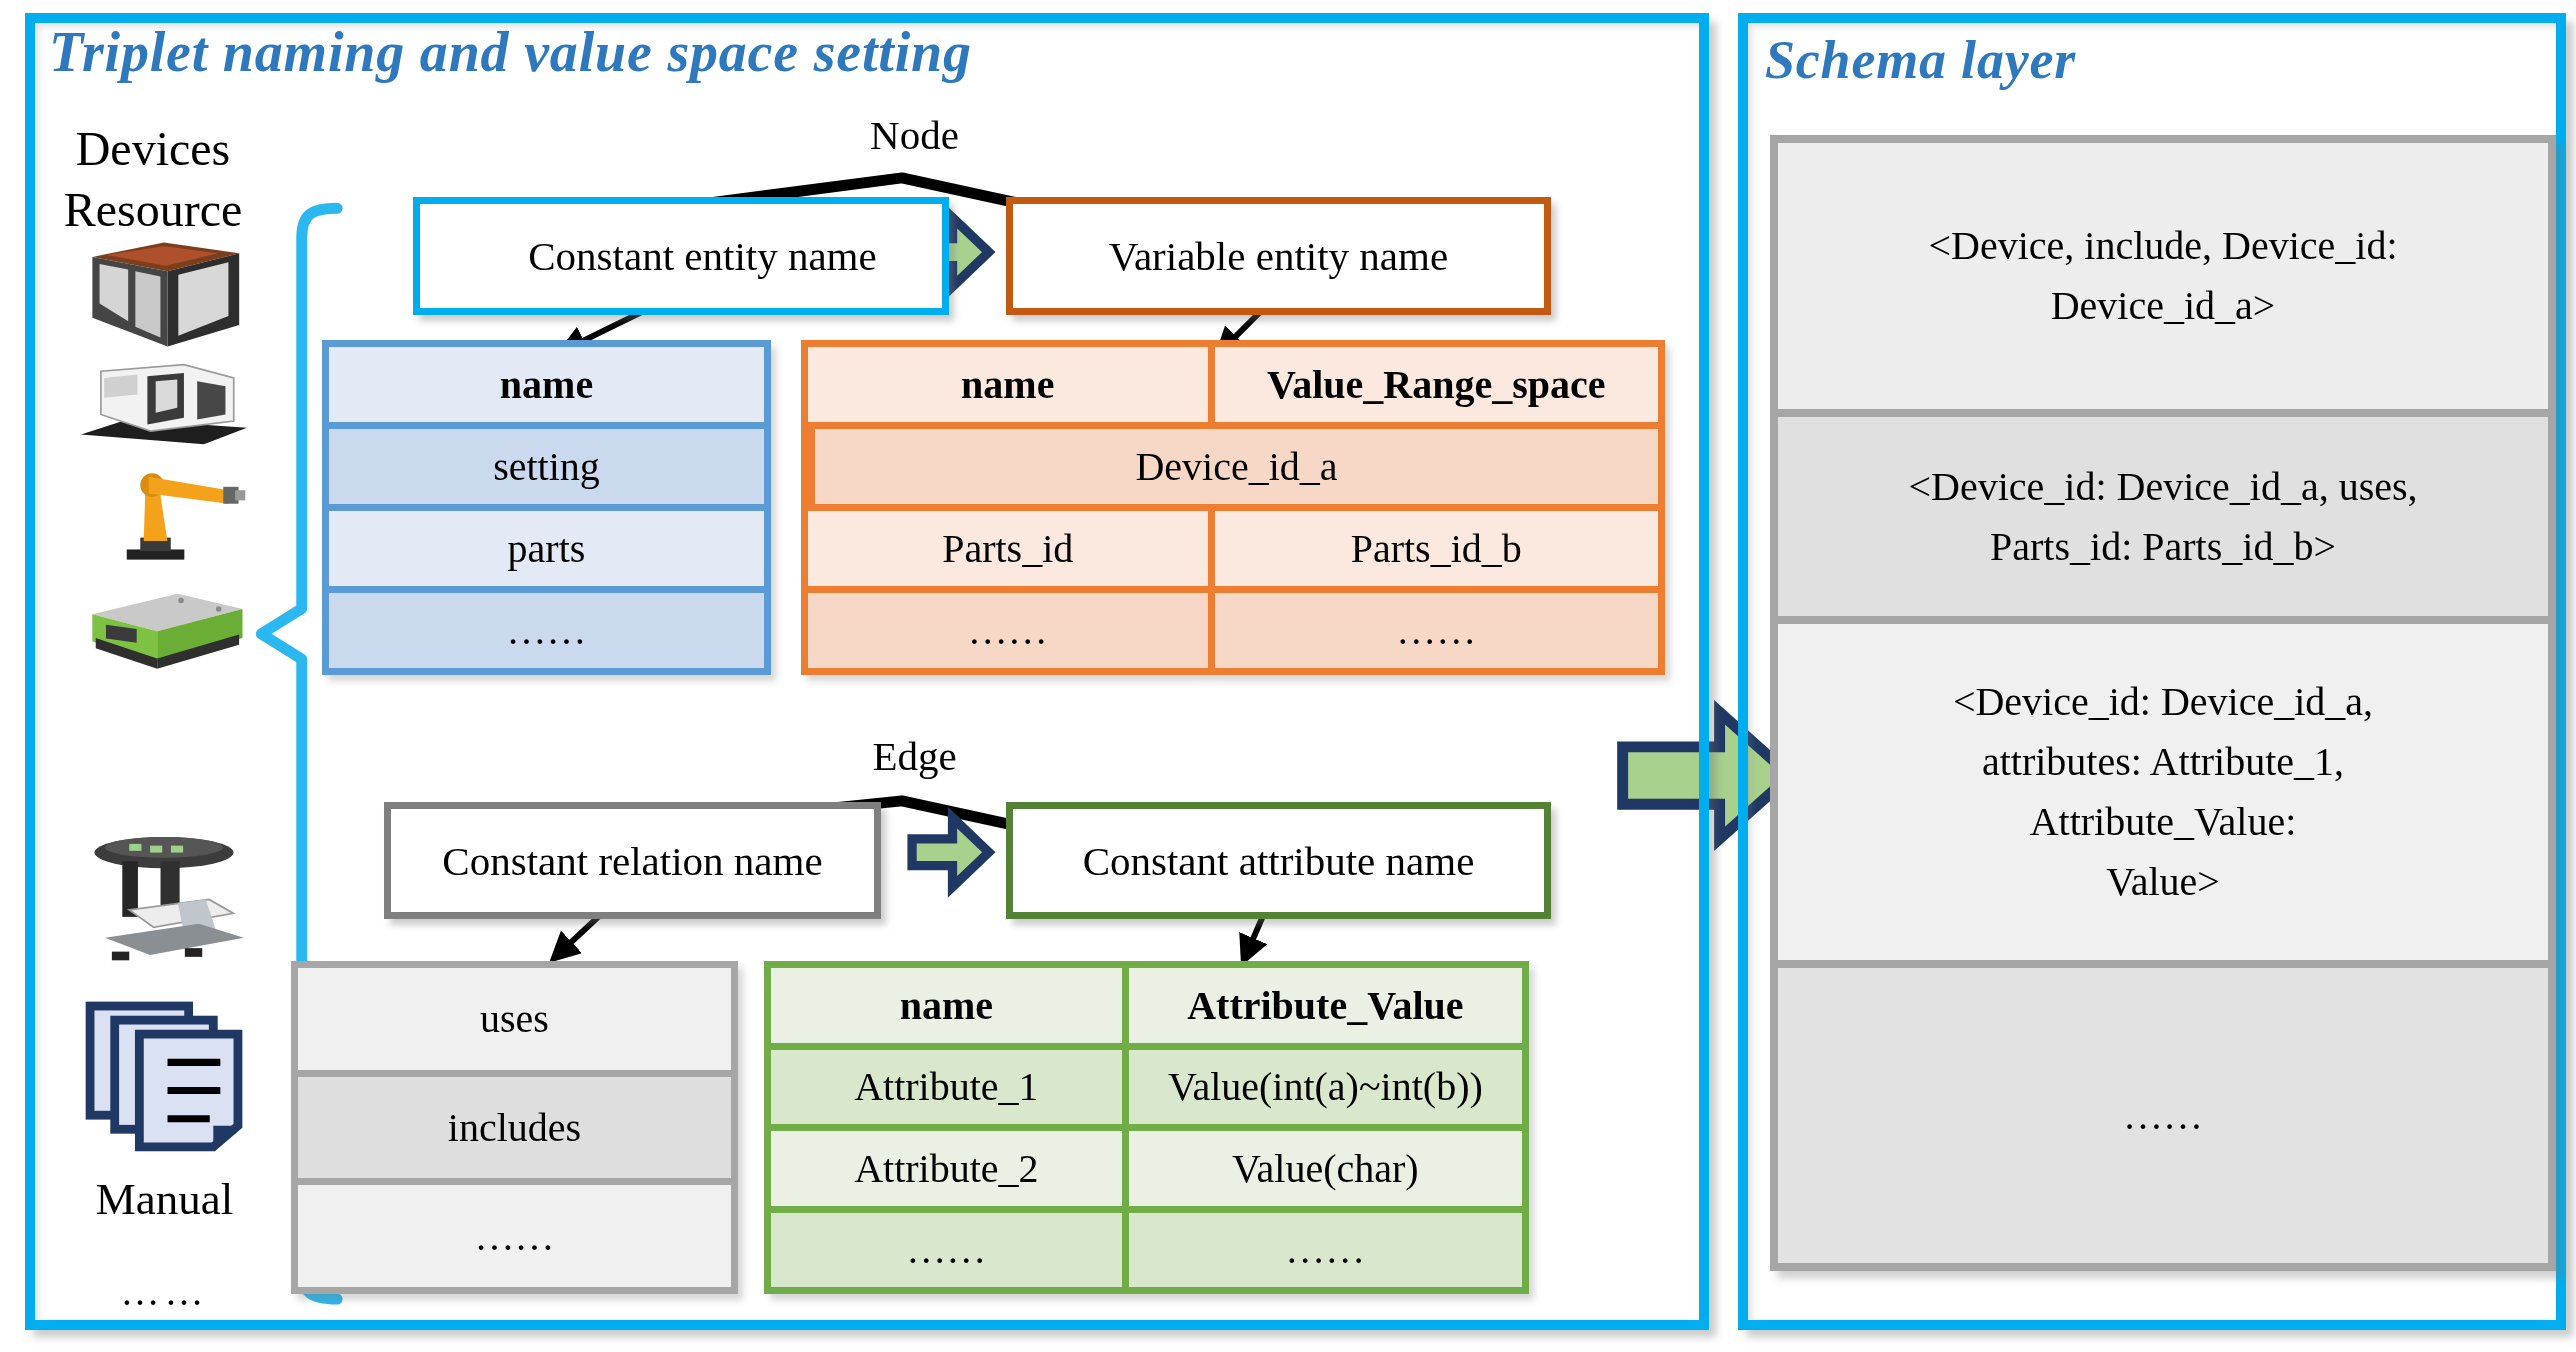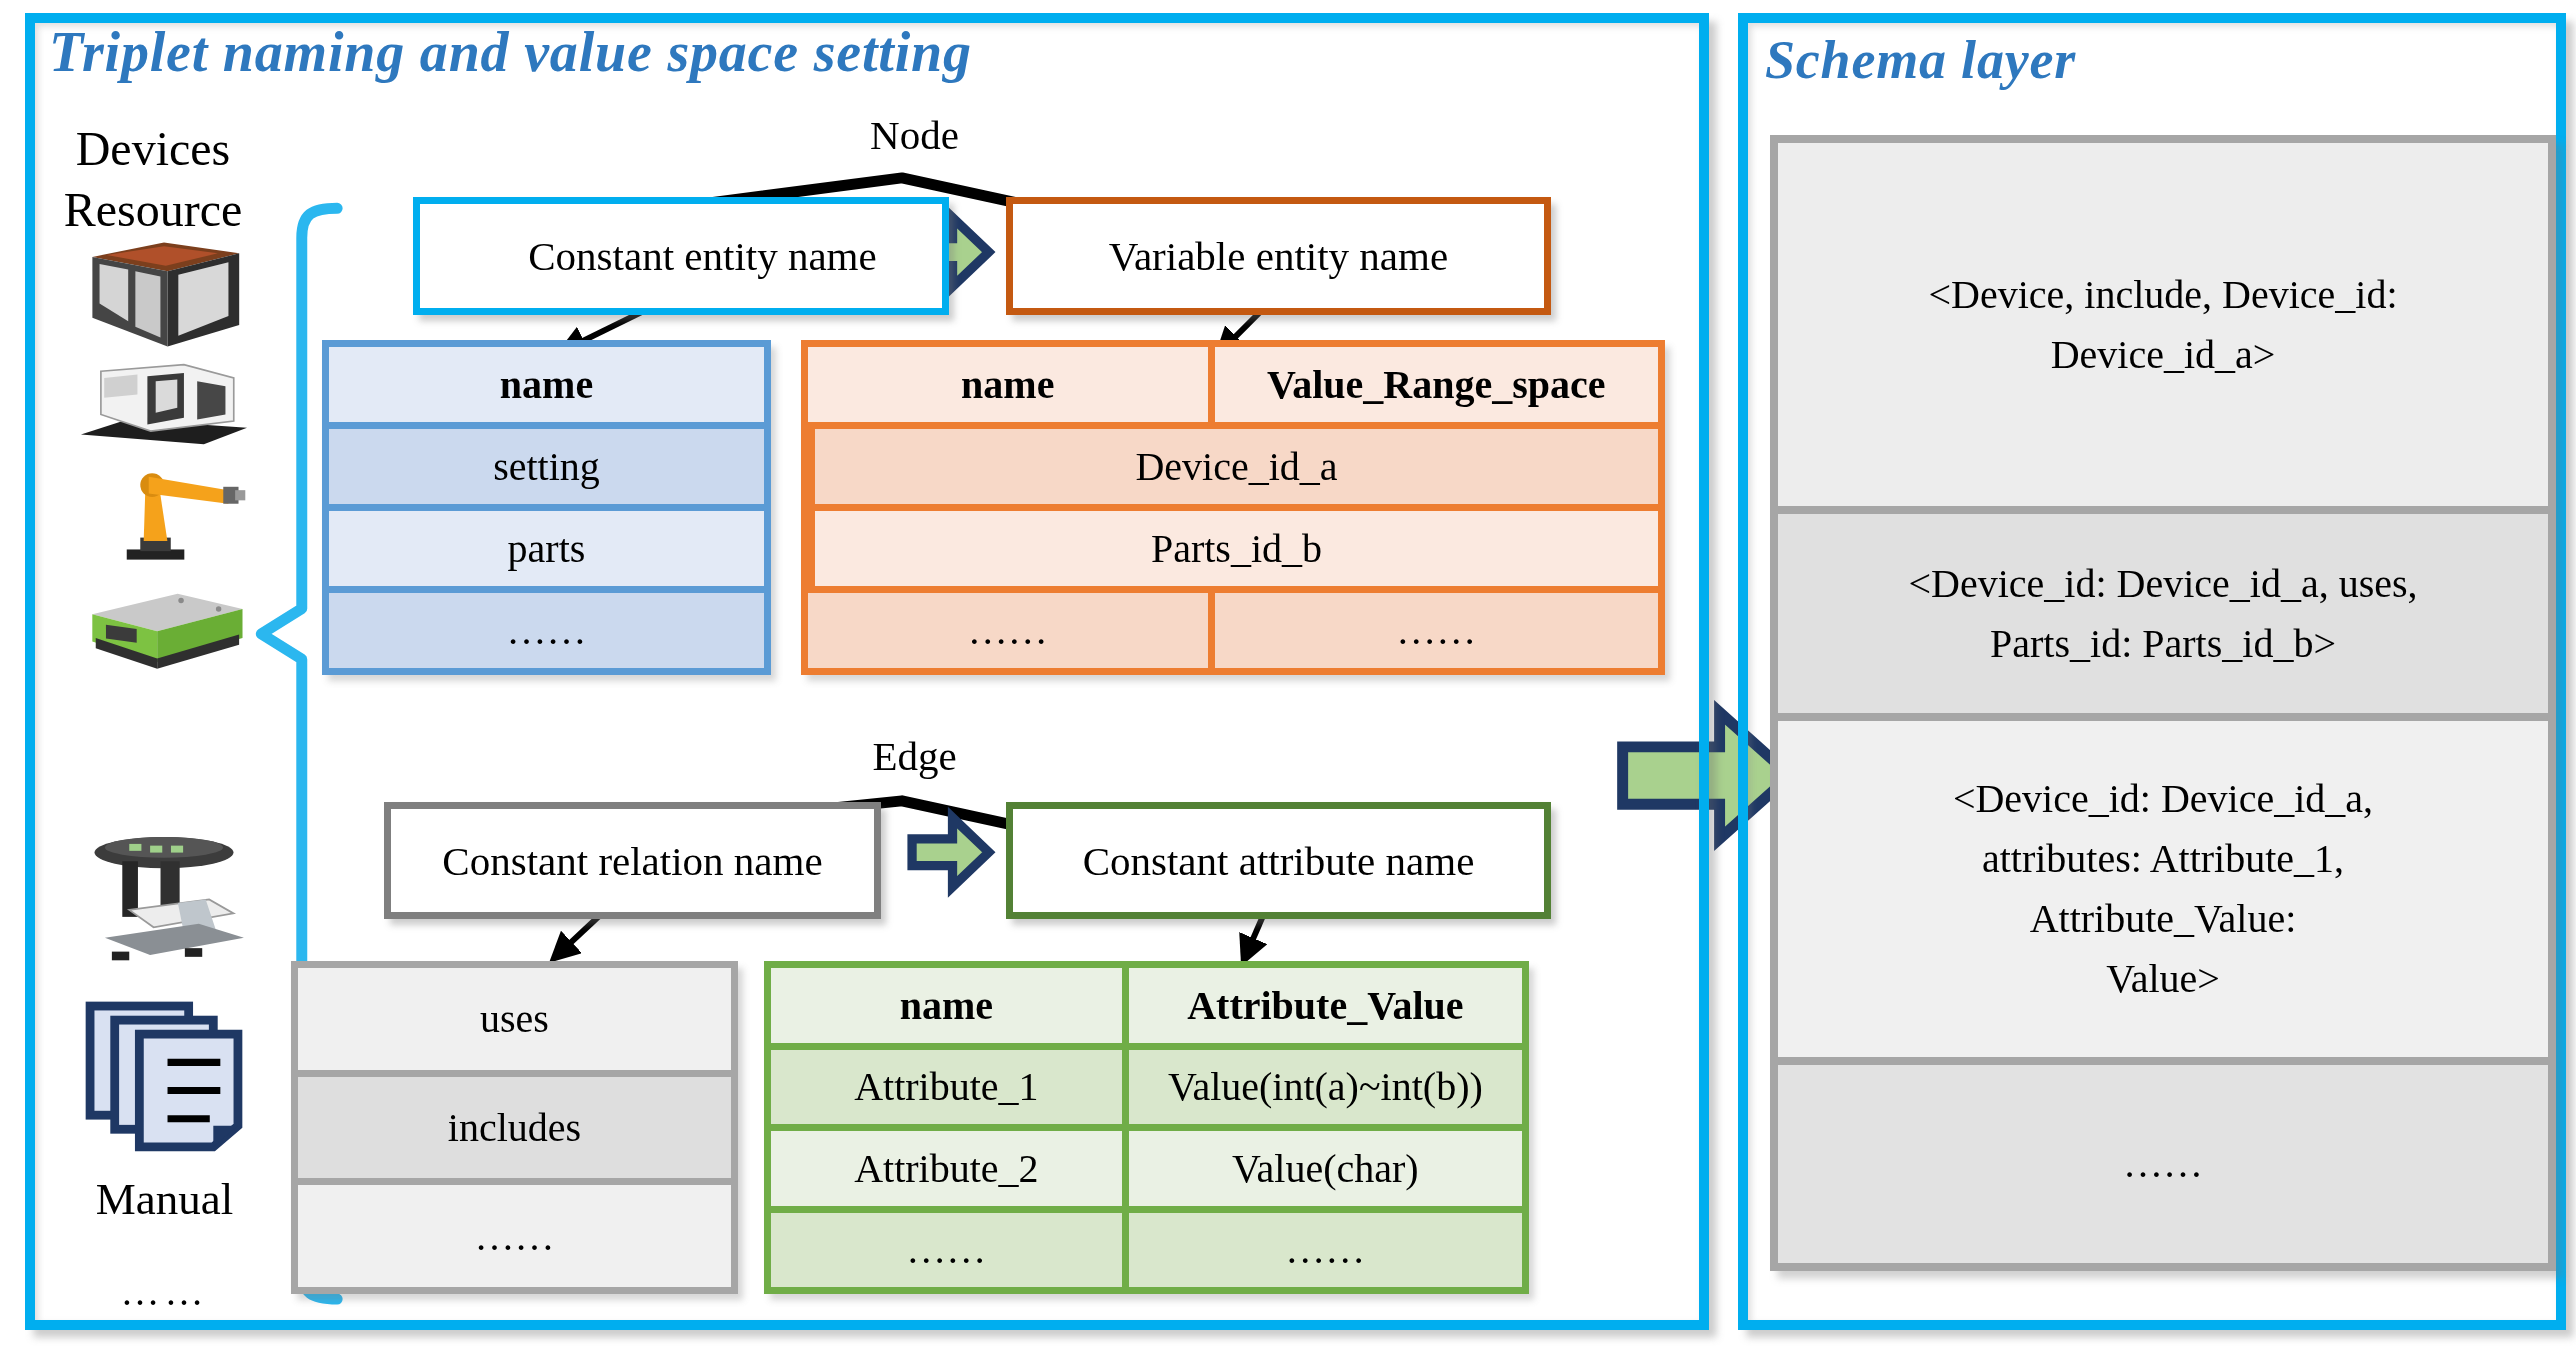--- a/index.html
+++ b/index.html
@@ -74,21 +74,21 @@
   .schema-box{
     position:absolute;left:1770px;top:135px;width:786px;height:1136px;
     border:8.4px solid #A6A6A6;box-sizing:border-box;display:flex;flex-direction:column;
     box-shadow:6.7px 7.6px 7.6px rgba(120,120,120,.35);
   }
   .schema-cell{
     display:flex;align-items:center;justify-content:center;text-align:center;
     font-size:40px;line-height:1.5;white-space:pre-line;padding:0 25px;
   }
   .schema-cell + .schema-cell{border-top:8.4px solid #A6A6A6;}
-  .sc1{height:363px;background:#EDEDED;}
+  .sc1{height:266px;background:#EDEDED;}
   .sc2{height:199px;background:#E0E0E0;}
   .sc3{height:336px;background:#F0F0F0;}
   .sc4{flex:1;background:#E2E2E2;}
   
   .overlay{position:absolute;left:0;top:0;width:2576px;height:1353px;pointer-events:none;}
 </style>
 </head>
 <body>
 
 <div class="canvas">
@@ -222,20 +222,21 @@
 
   <div class="tbl tbl-orange" style="left:801px;top:340px;width:864px;height:335px;">
     <div class="row">
       <div class="cell c1 bold">name</div>
       <div class="cell c2 bold">Value_Range_space</div>
     </div>
     <div class="row">
       <div class="cell c2">Device_id_a</div>
     </div>
     <div class="row">
+      <div class="cell c1">Parts_id</div>
       <div class="cell c2">Parts_id_b</div>
     </div>
     <div class="row">
       <div class="cell c1">……</div>
       <div class="cell c2">……</div>
     </div>
   </div>
 
   <div class="tree-label" style="left:822px;top:732px;">Edge</div>
 

